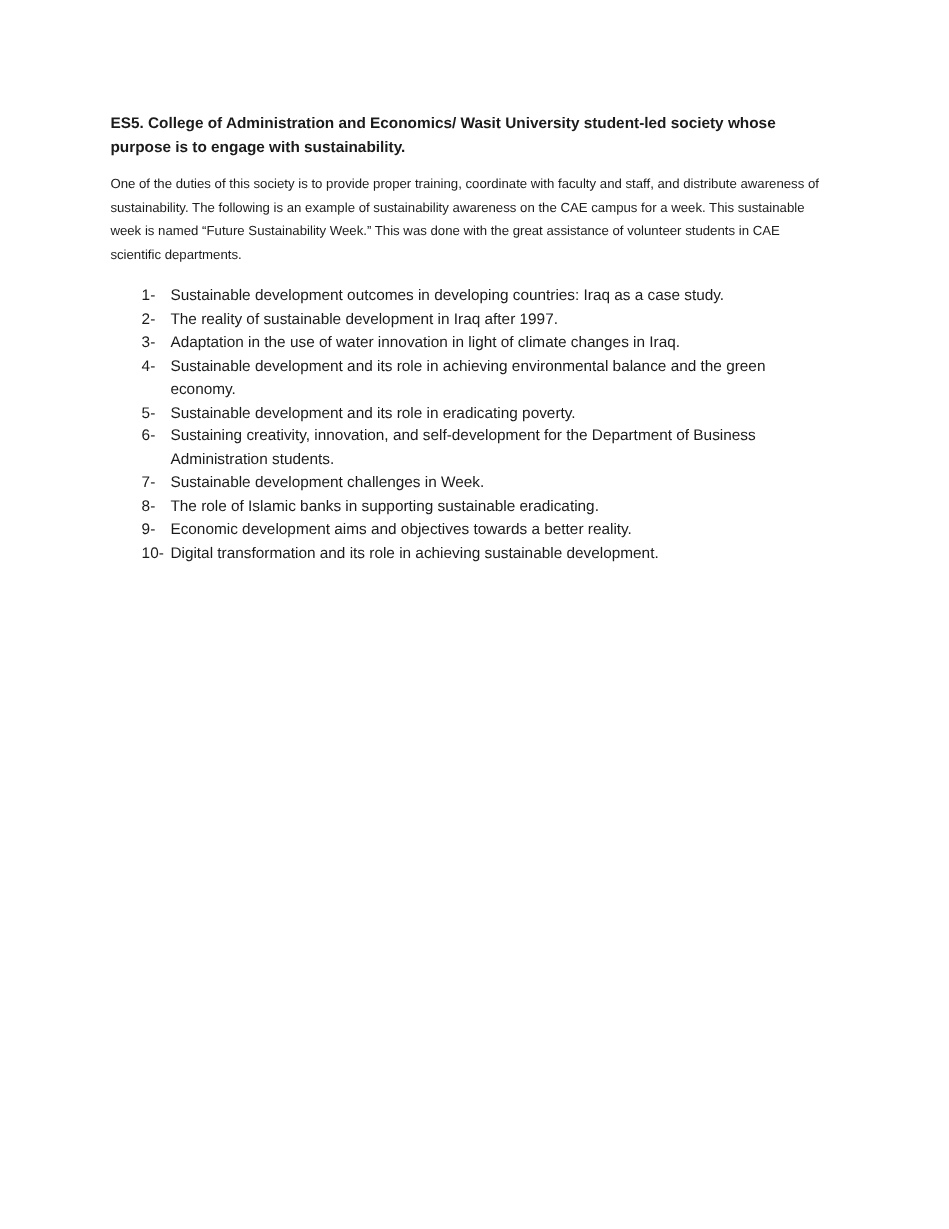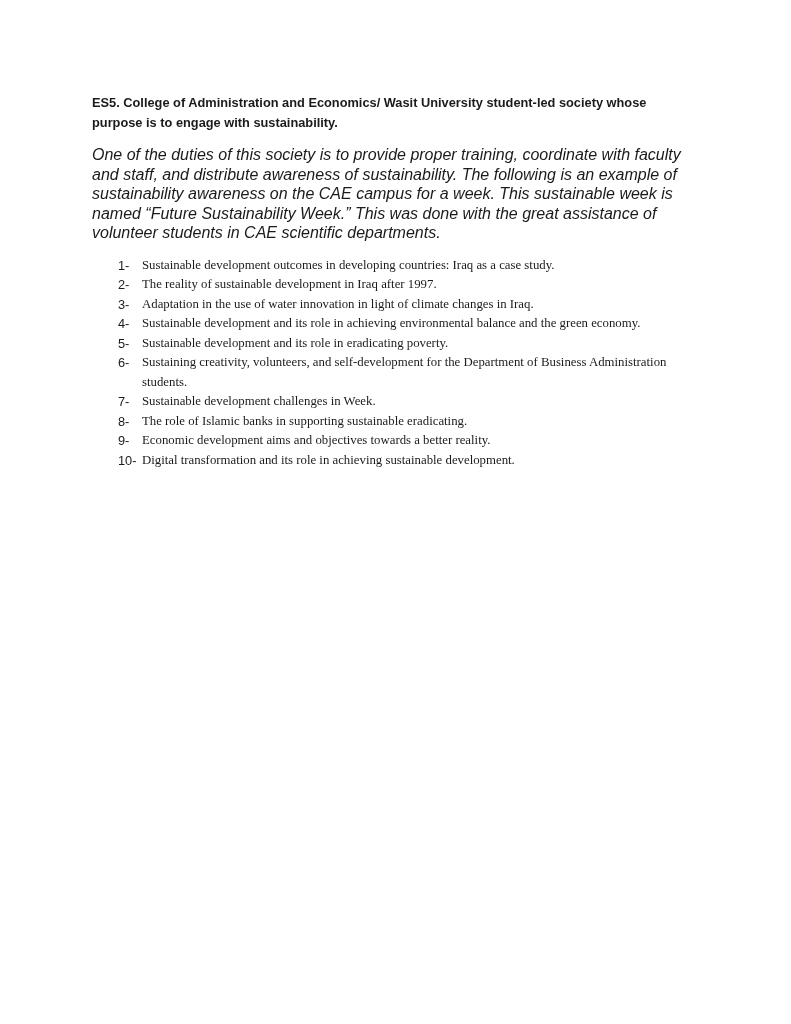--- a/index.html
+++ b/index.html
@@ -20,43 +20,41 @@
     background: #ffffff;
     padding: 93px 96px 60px 92px;
   }
   .doc-heading {
     font-size: 12.8px;
     font-weight: bold;
     line-height: 19.5px;
     margin-bottom: 13px;
   }
   .doc-paragraph {
-    font-size: 16px;
+    font-size: 11px;
     line-height: 19.5px;
     margin-bottom: 13px;
-    font-style: italic;
   }
   .numbered-list {
     margin-left: 26px;
     margin-top: 13px;
   }
   .list-item {
     display: flex;
     align-items: flex-start;
     font-size: 12.8px;
     line-height: 19.5px;
   }
   .list-number {
     flex: 0 0 24px;
     text-align: left;
   }
   .list-text {
     flex: 1 1 auto;
     padding-right: 28px;
-    font-family: Liberation Serif, serif;
   }
 </style>
 </head>
 <body>
 
 <div class="page">
 
   <div class="doc-heading">ES5. College of Administration and Economics/ Wasit University student-led society whose purpose is to engage with sustainability.</div>
 
   <p class="doc-paragraph">One of the duties of this society is to provide proper training, coordinate with faculty and staff, and distribute awareness of sustainability. The following is an example of sustainability awareness on the CAE campus for a week. This sustainable week is named “Future Sustainability Week.” This was done with the great assistance of volunteer students in CAE scientific departments.</p>
@@ -78,21 +76,21 @@
     <div class="list-item">
       <span class="list-number">4-</span>
       <span class="list-text">Sustainable development and its role in achieving environmental balance and the green economy.</span>
     </div>
     <div class="list-item">
       <span class="list-number">5-</span>
       <span class="list-text">Sustainable development and its role in eradicating poverty.</span>
     </div>
     <div class="list-item">
       <span class="list-number">6-</span>
-      <span class="list-text">Sustaining creativity, volunteers, and self-development for the Department of Business Administration students.</span>
+      <span class="list-text">Sustaining creativity, innovation, and self-development for the Department of Business Administration students.</span>
     </div>
     <div class="list-item">
       <span class="list-number">7-</span>
       <span class="list-text">Sustainable development challenges in Week.</span>
     </div>
     <div class="list-item">
       <span class="list-number">8-</span>
       <span class="list-text">The role of Islamic banks in supporting sustainable eradicating.</span>
     </div>
     <div class="list-item">

